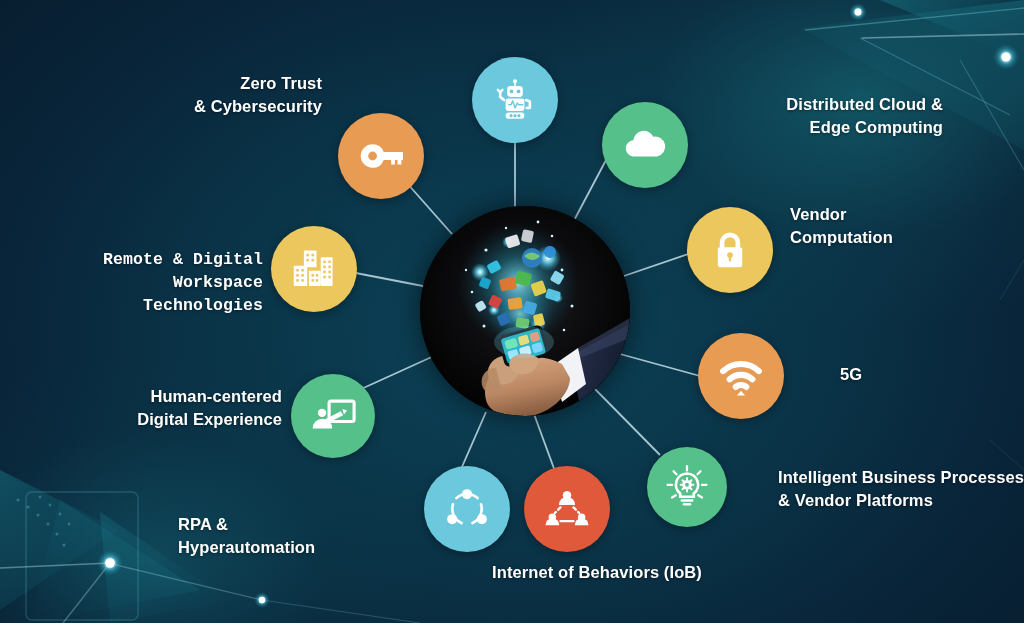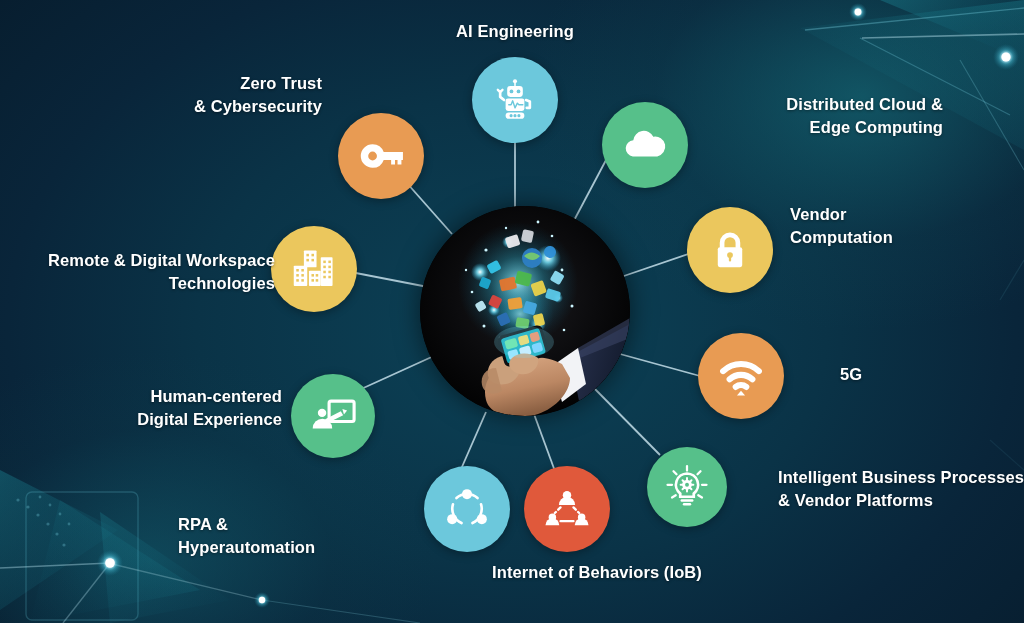--- a/index.html
+++ b/index.html
@@ -295,21 +295,20 @@
         <path d="M18 32 l-5 -4 l0 -6" stroke="#ffffff" stroke-width="3.4" fill="none" stroke-linecap="round" stroke-linejoin="round"></path>
         <path d="M13 22 l-3 -3 M13 22 l3 -3" stroke="#ffffff" stroke-width="3" fill="none" stroke-linecap="round"></path>
         <path d="M46 32 l5 2 l0 8 l-4 0" stroke="#ffffff" stroke-width="3.4" fill="none" stroke-linecap="round" stroke-linejoin="round"></path>
         <rect x="20" y="48" width="24" height="8" rx="4"></rect>
         <circle cx="27" cy="52" r="2" fill="#6CC8DC"></circle>
         <circle cx="32" cy="52" r="2" fill="#6CC8DC"></circle>
         <circle cx="37" cy="52" r="2" fill="#6CC8DC"></circle>
       </g>
     </svg>
   </div>
-  <div class="label lbl-center" style="left:400px; top:20px; width:230px; text-align:center;">AI Engineering</div>
 
   <div class="node" style="left:602px; top:102px; width:86px; height:86px; background:#56C08A;">
     <svg width="52" height="52" viewBox="0 0 64 64">
       <path d="M17 46 a10 10 0 0 1 0.6 -19.9 a13 13 0 0 1 24.6 -4.2 a11 11 0 0 1 4.9 24.1 Z" fill="#ffffff"></path>
     </svg>
   </div>
   <div class="label lbl-right" style="left:703px; top:93px; width:240px; text-align:right;">Distributed Cloud &amp;
 Edge Computing</div>
 
   <div class="node" style="left:687px; top:207px; width:86px; height:86px; background:#EBC75D;">
@@ -447,21 +446,21 @@
           <rect x="17" y="38" width="3" height="3"></rect>
         <rect x="11" y="44" width="3" height="3"></rect>
           <rect x="17" y="44" width="3" height="3"></rect>
         <rect x="29" y="38" width="3" height="3"></rect>
           <rect x="34" y="38" width="3" height="3"></rect>
         <rect x="29" y="44" width="3" height="3"></rect>
           <rect x="34" y="44" width="3" height="3"></rect>
       </g>
     </svg>
   </div>
-  <div class="label lbl-left" style="left:20px; top:249px; width:255px; text-align:right;">Remote &amp; Digital Workspace
+  <div class="label lbl-left" style="left:8px; top:249px; width:255px; text-align:right;font-family:Liberation Mono, monospace;">Remote &amp; Digital Workspace
 Technologies</div>
 
   <div class="node" style="left:338px; top:113px; width:86px; height:86px; background:#E89B53;">
     <svg width="54" height="54" viewBox="0 0 64 64">
       <g fill="#ffffff">
         <path d="M22 18 a14 14 0 1 0 0 28 a14 14 0 0 0 13.2 -9.4
                  L44 36.6 l0 5.4 l4.6 0 l0 -5.4 l3 0 l0 5.4 l4.6 0
                  l0 -5.4 l1.8 0 l0 -9.2 l-22.8 0 A14 14 0 0 0 22 18 Z"></path>
       </g>
       <circle cx="22" cy="32" r="5.2" fill="#E89B53"></circle>

